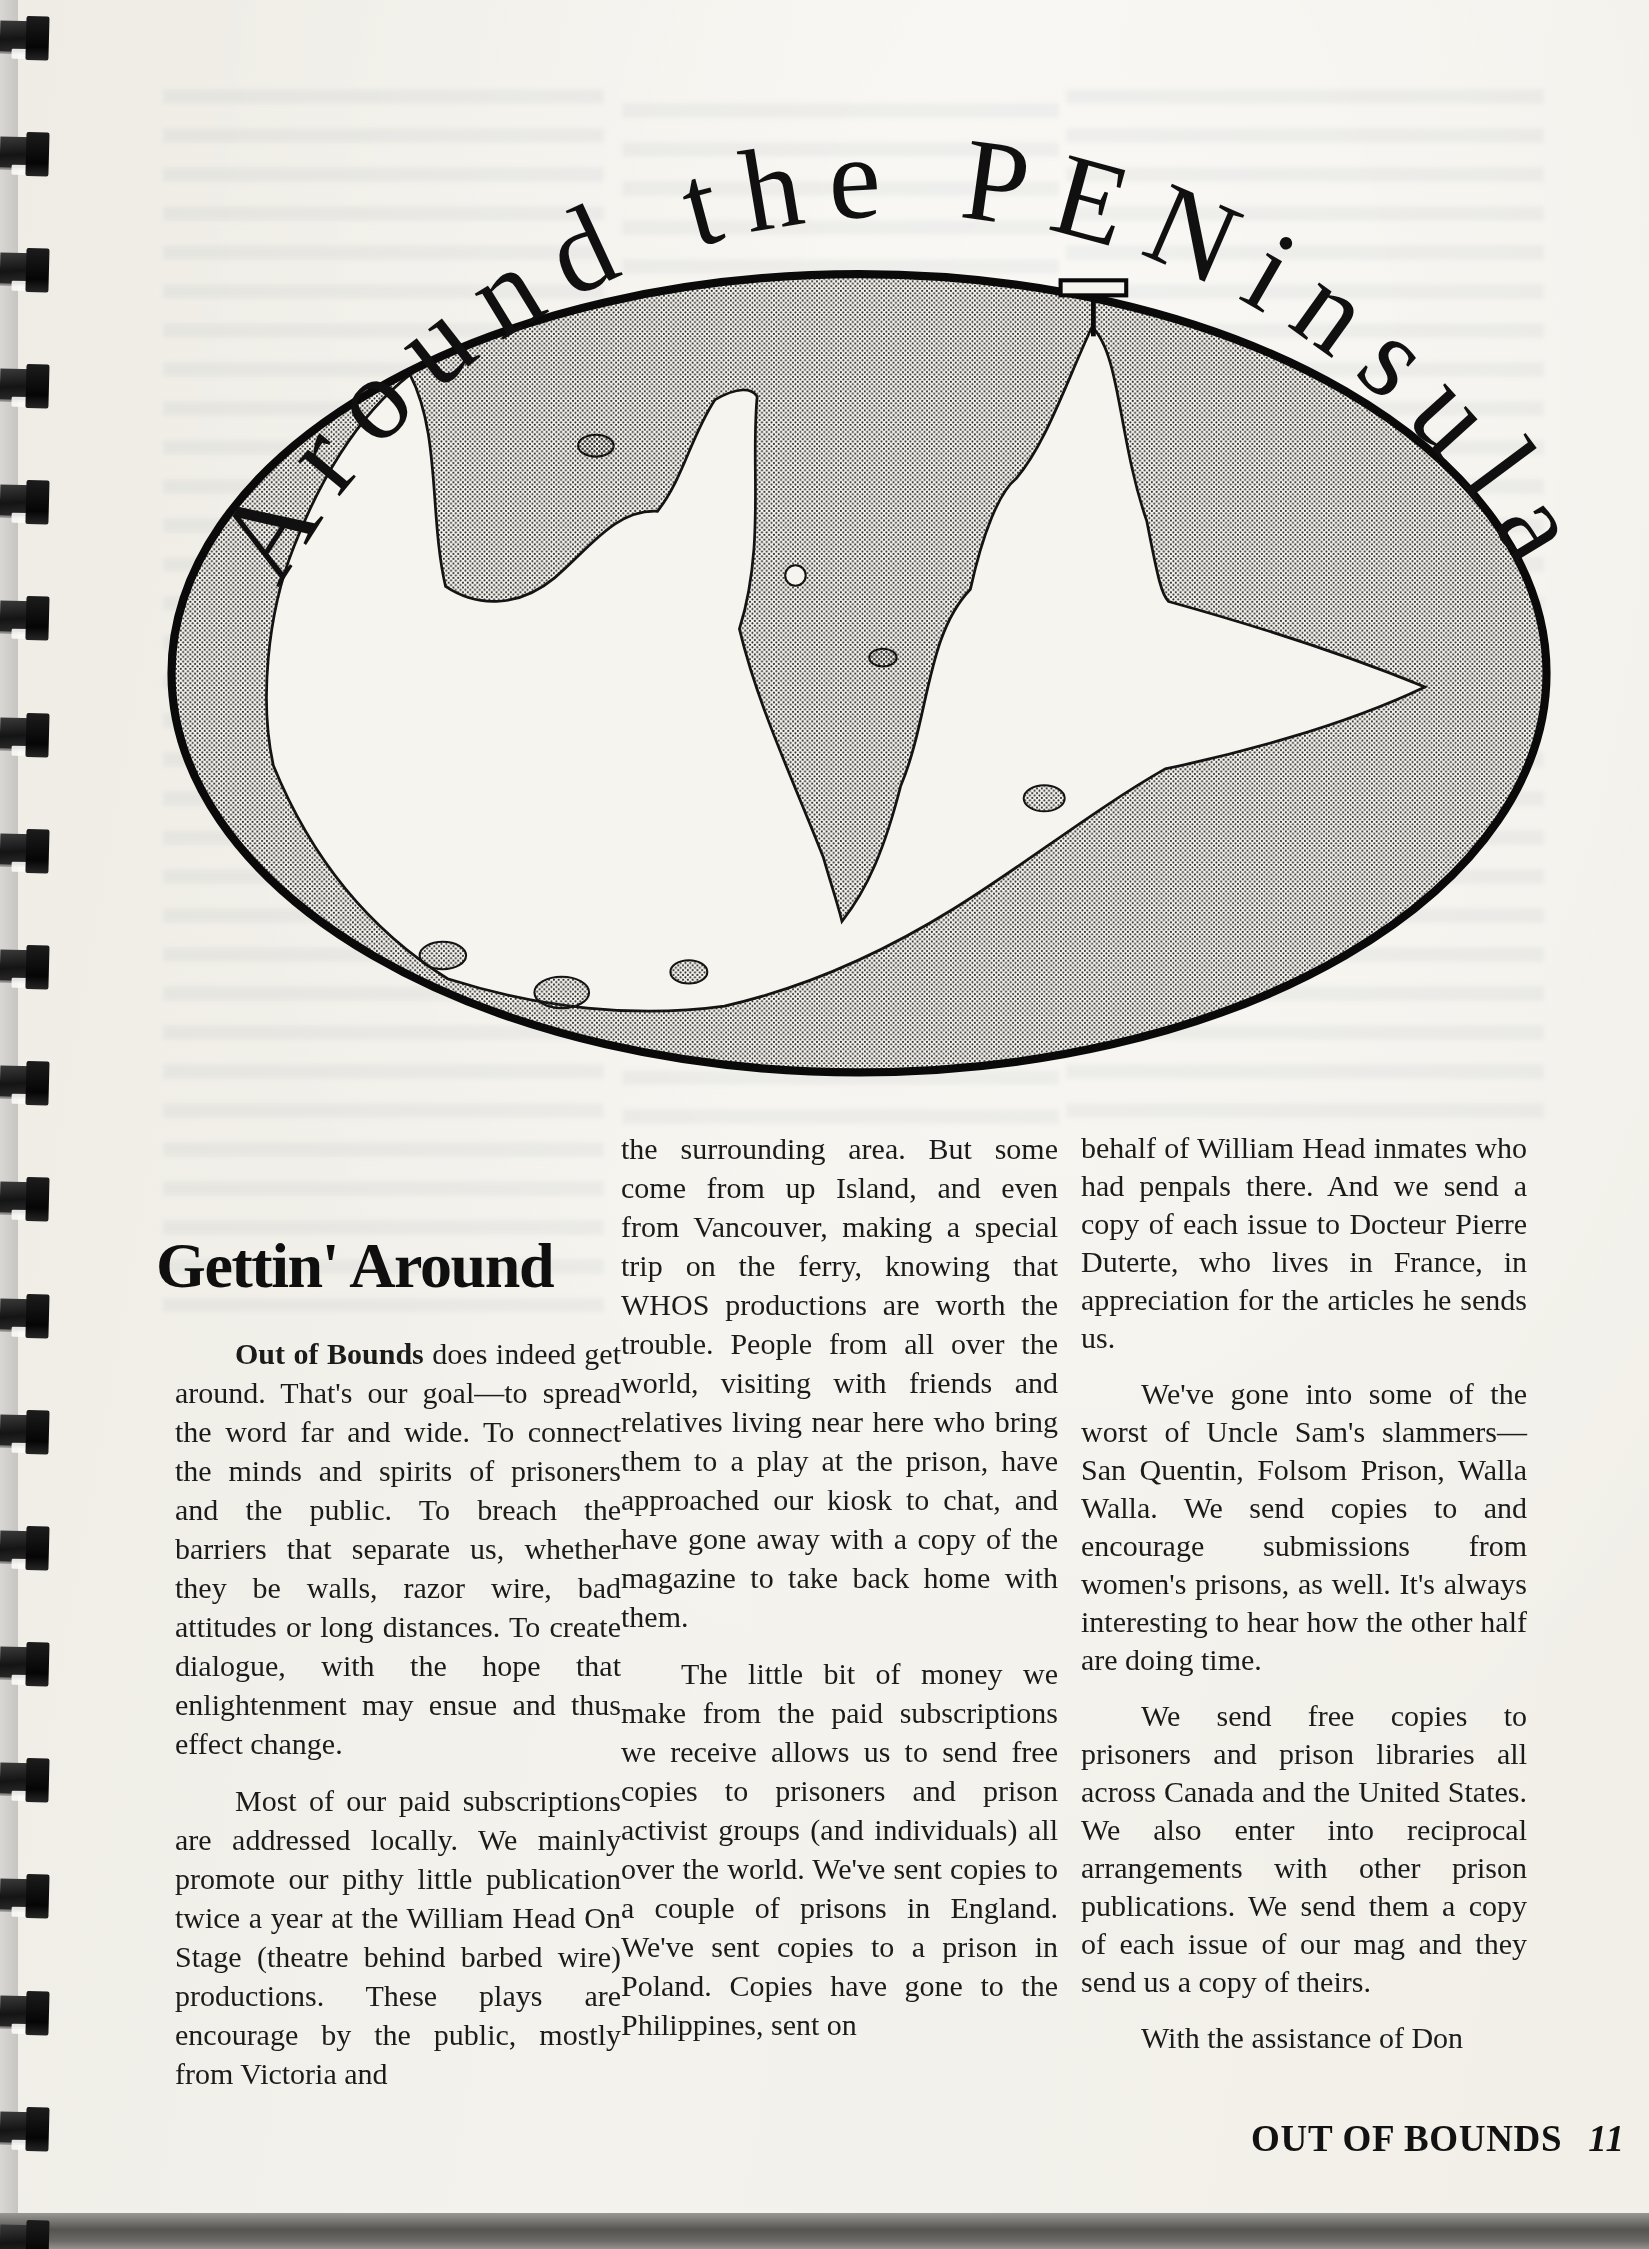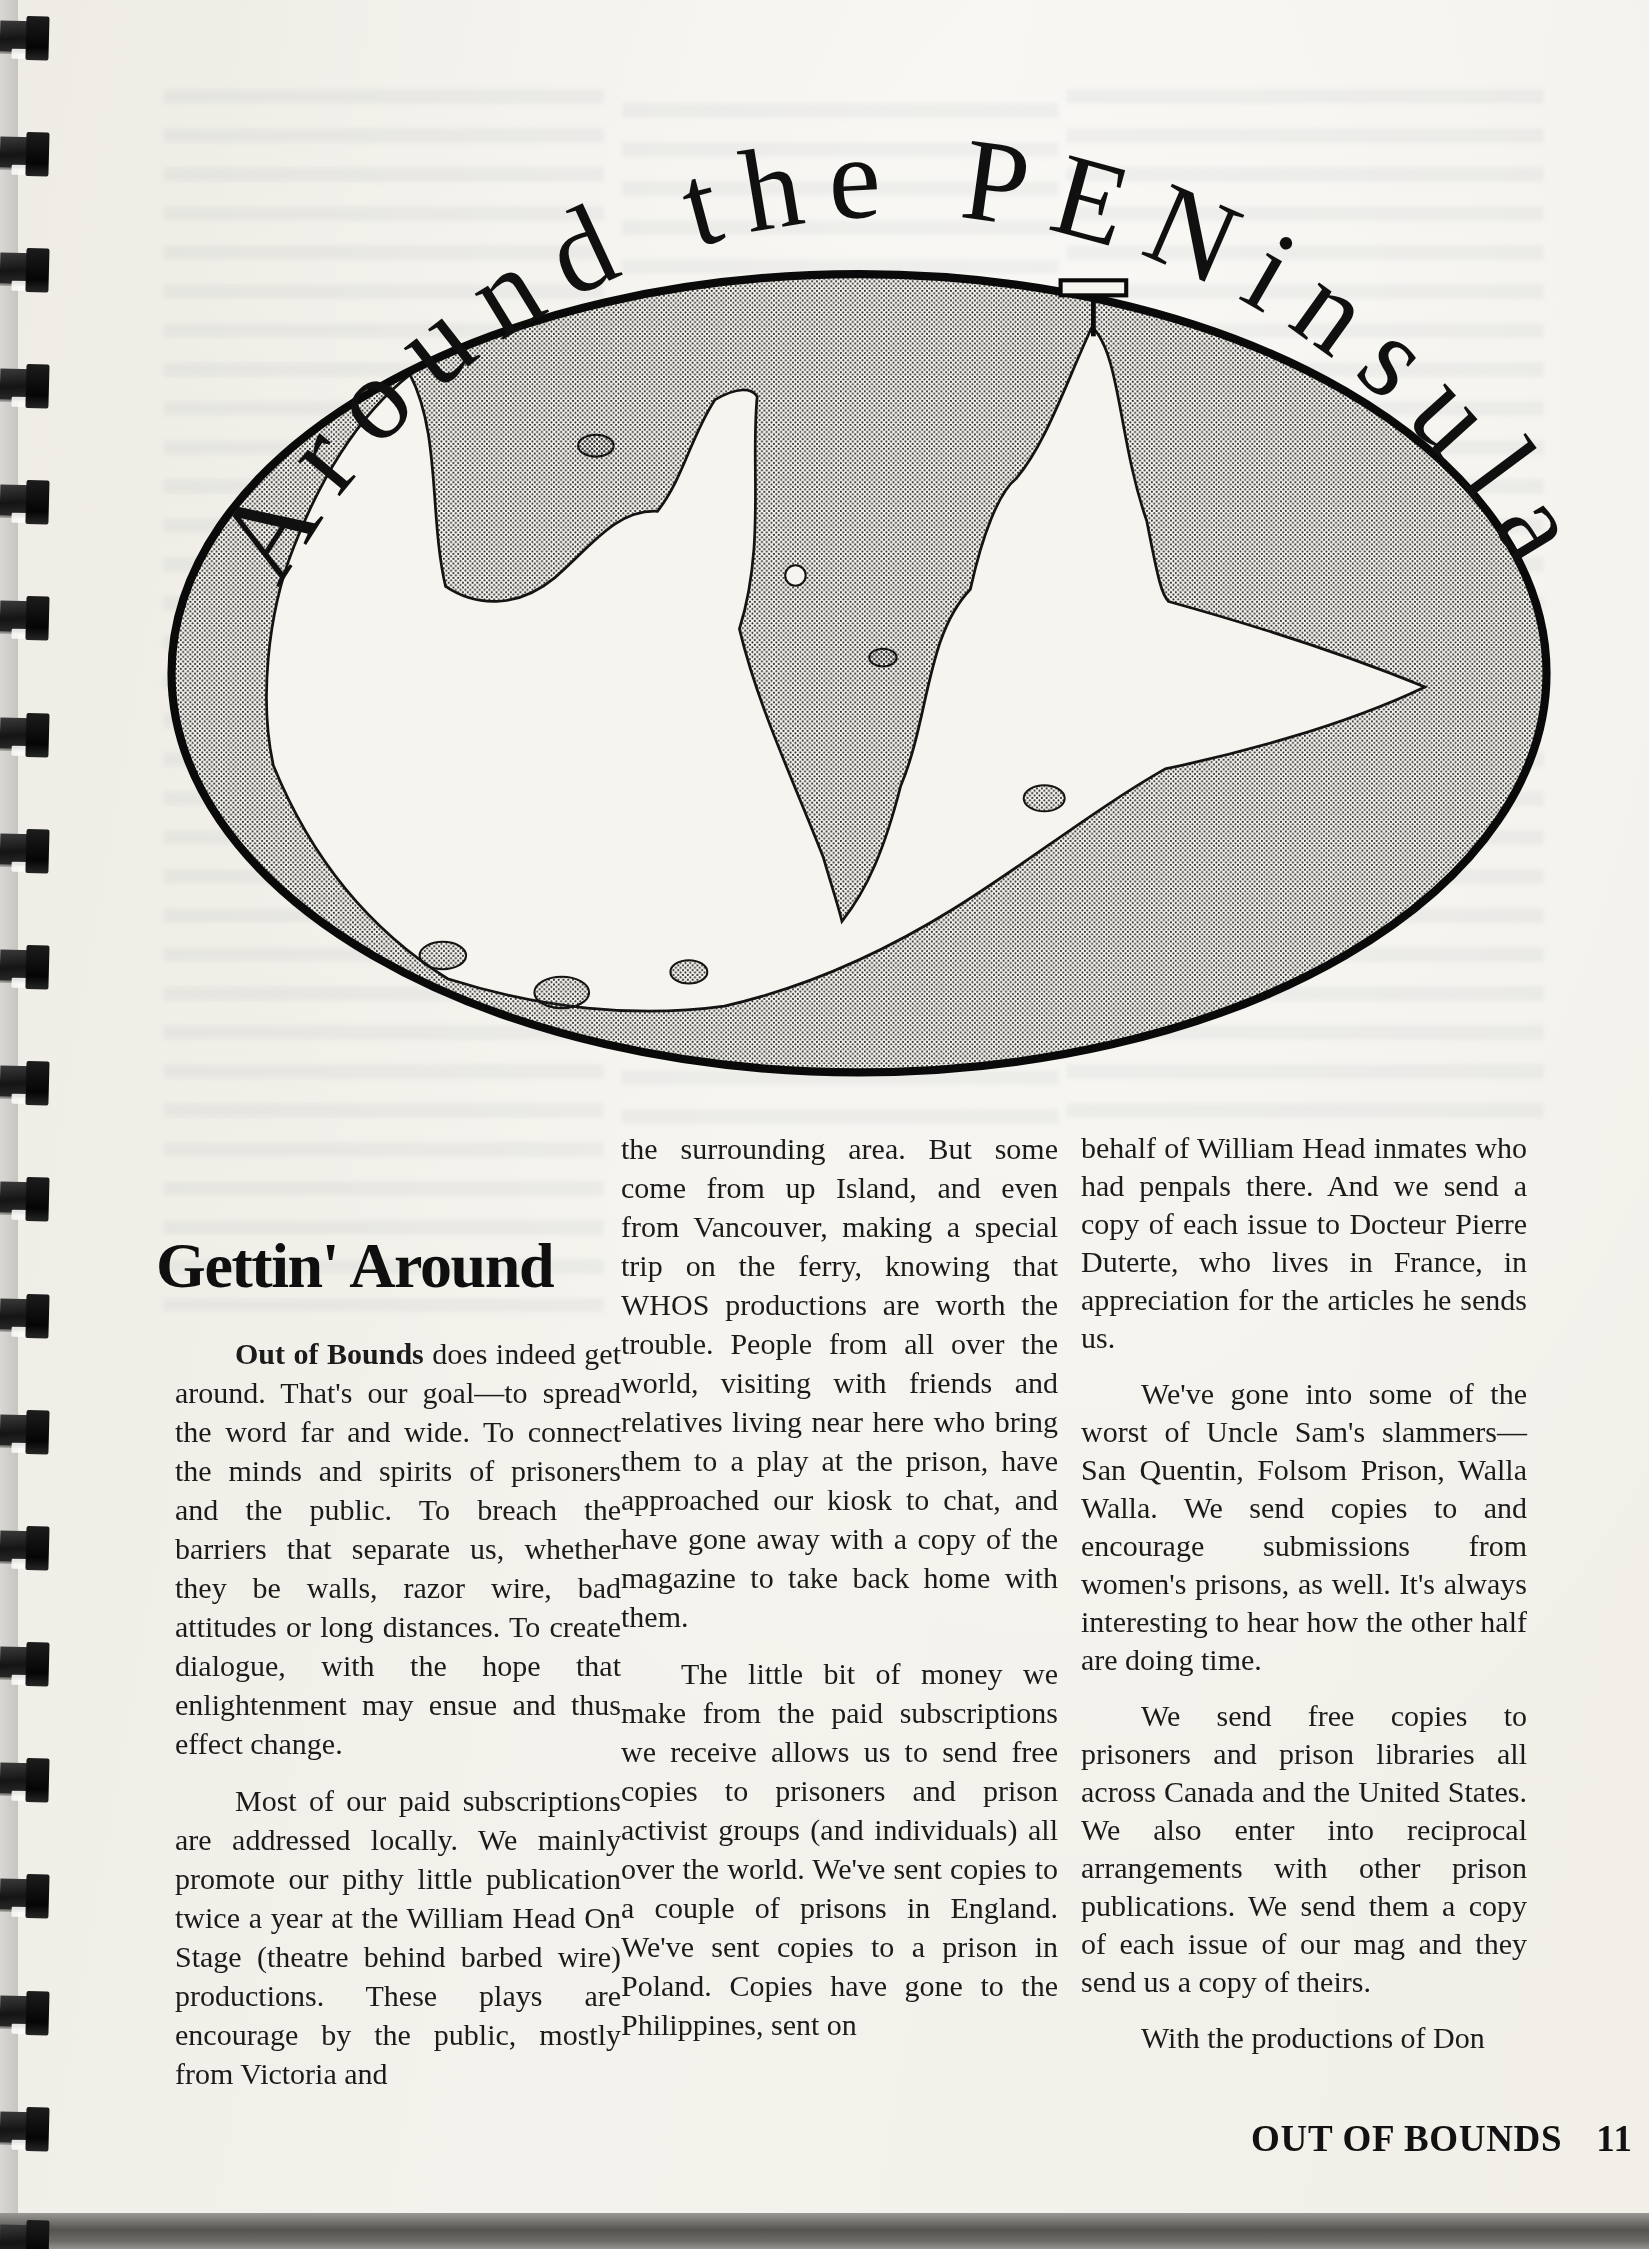--- a/index.html
+++ b/index.html
@@ -70,21 +70,21 @@
   #col1{left:175px;top:1334px;width:446px;}
   #col2{left:621px;top:1129px;width:437px;}
   #col3{left:1081px;top:1129px;width:446px;line-height:38px;}
   .lead-bold{font-weight:bold;}
   
   .page-footer{
     position:absolute;left:1251px;top:2117px;z-index:3;
     font-size:37px;font-weight:bold;color:#121212;letter-spacing:0.7px;
     white-space:nowrap;
   }
-  .page-footer .num{margin-left:34px;}
+  .page-footer .num{margin-left:26px;font-style:italic;}
 </style>
 </head>
 <body>
 
 <div class="paper"></div>
 <div class="scan-bed-left"></div>
 
 <div class="bleed" style="left:163px;top:89px;width:441px;height:1223px;"></div>
 <div class="bleed" style="left:1066px;top:89px;width:478px;height:1039px;"></div>
 <div class="bleed" style="left:622px;top:103px;width:437px;height:171px;"></div>
@@ -183,21 +183,21 @@
 
 <div class="col" id="col2">
   <p class="cont">the surrounding area. But some come from up Island, and even from Vancouver, making a special trip on the ferry, knowing that WHOS productions are worth the trouble. People from all over the world, visiting with friends and relatives living near here who bring them to a play at the prison, have approached our kiosk to chat, and have gone away with a copy of the magazine to take back home with them.</p>
   <p>The little bit of money we make from the paid subscriptions we receive allows us to send free copies to prisoners and prison activist groups (and individuals) all over the world. We've sent copies to a couple of prisons in England. We've sent copies to a prison in Poland. Copies have gone to the Philippines, sent on</p>
 </div>
 
 <div class="col" id="col3">
   <p class="cont">behalf of William Head inmates who had penpals there. And we send a copy of each issue to Docteur Pierre Duterte, who lives in France, in appreciation for the articles he sends us.</p>
   <p>We've gone into some of the worst of Uncle Sam's slammers—San Quentin, Folsom Prison, Walla Walla. We send copies to and encourage submissions from women's prisons, as well. It's always interesting to hear how the other half are doing time.</p>
   <p>We send free copies to prisoners and prison libraries all across Canada and the United States. We also enter into reciprocal arrangements with other prison publications. We send them a copy of each issue of our mag and they send us a copy of theirs.</p>
-  <p>With the productions of Don</p>
+  <p>With the assistance of Don</p>
 </div>
 
 <div class="page-footer">
   <span>OUT OF BOUNDS</span><span class="num">11</span>
 </div>
 
 <div class="scan-shadow-bottom"></div>
 
 
 </body></html>

